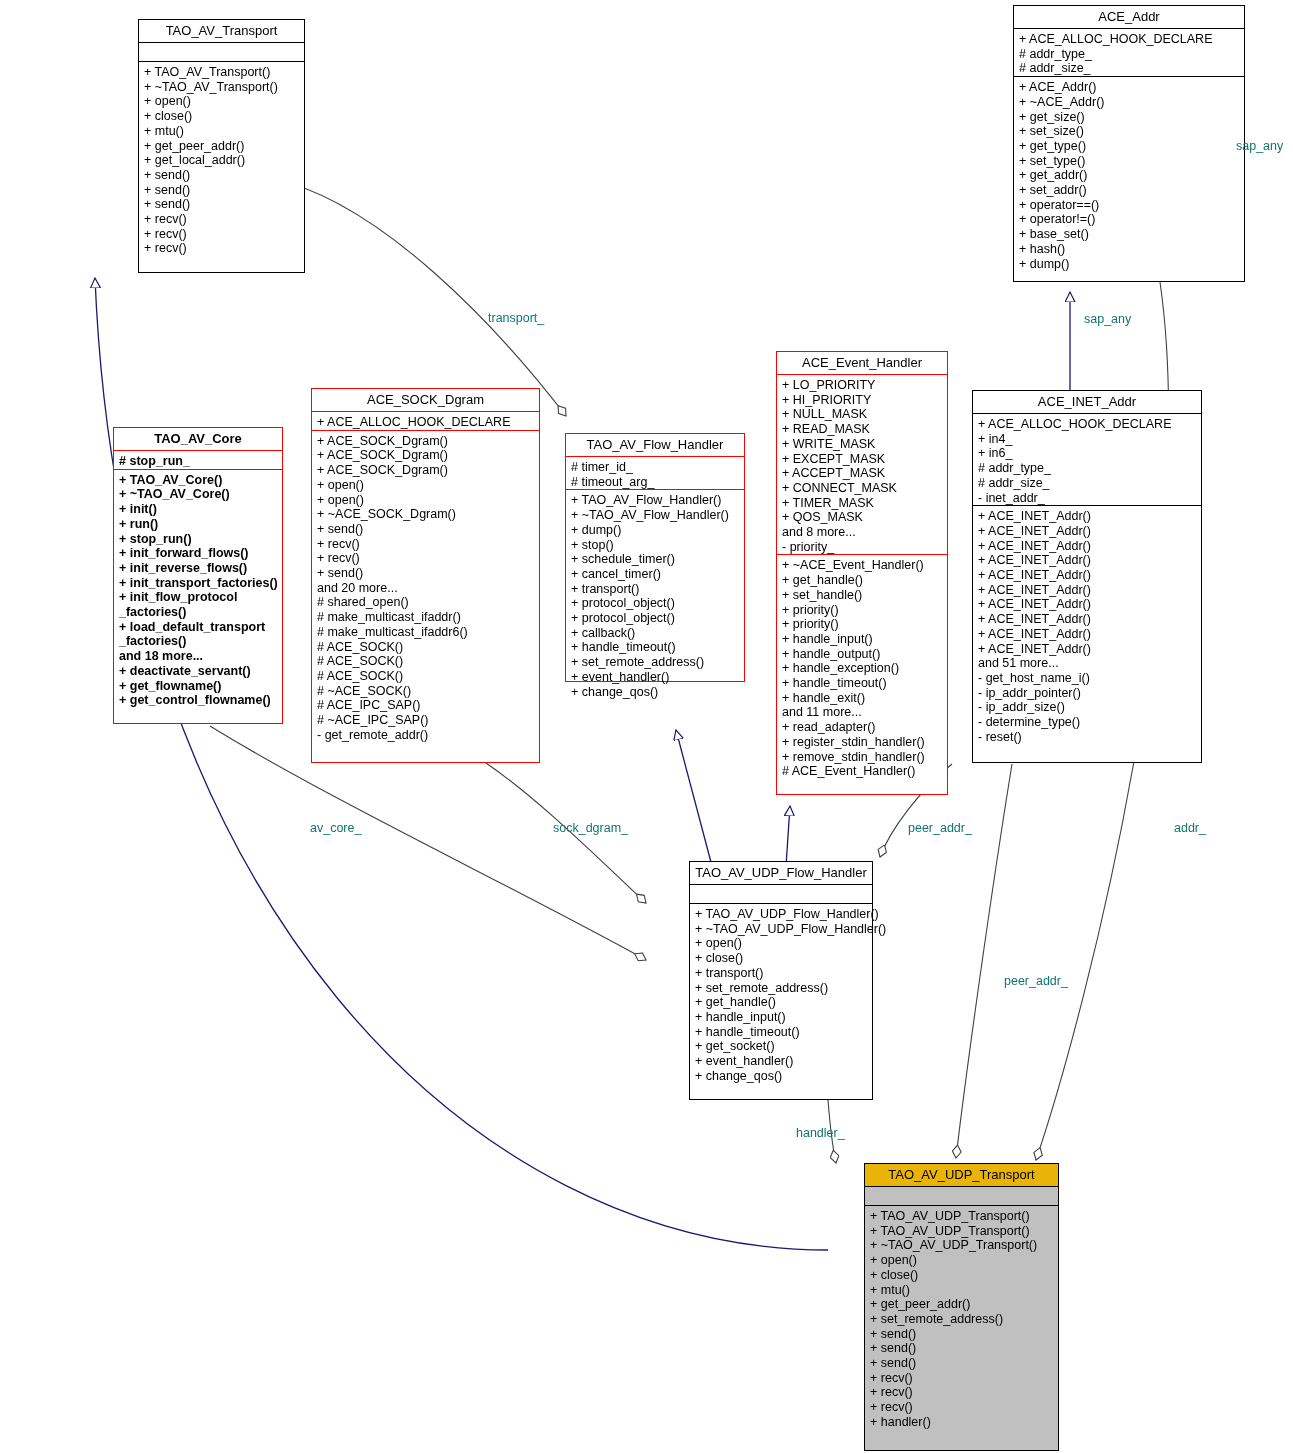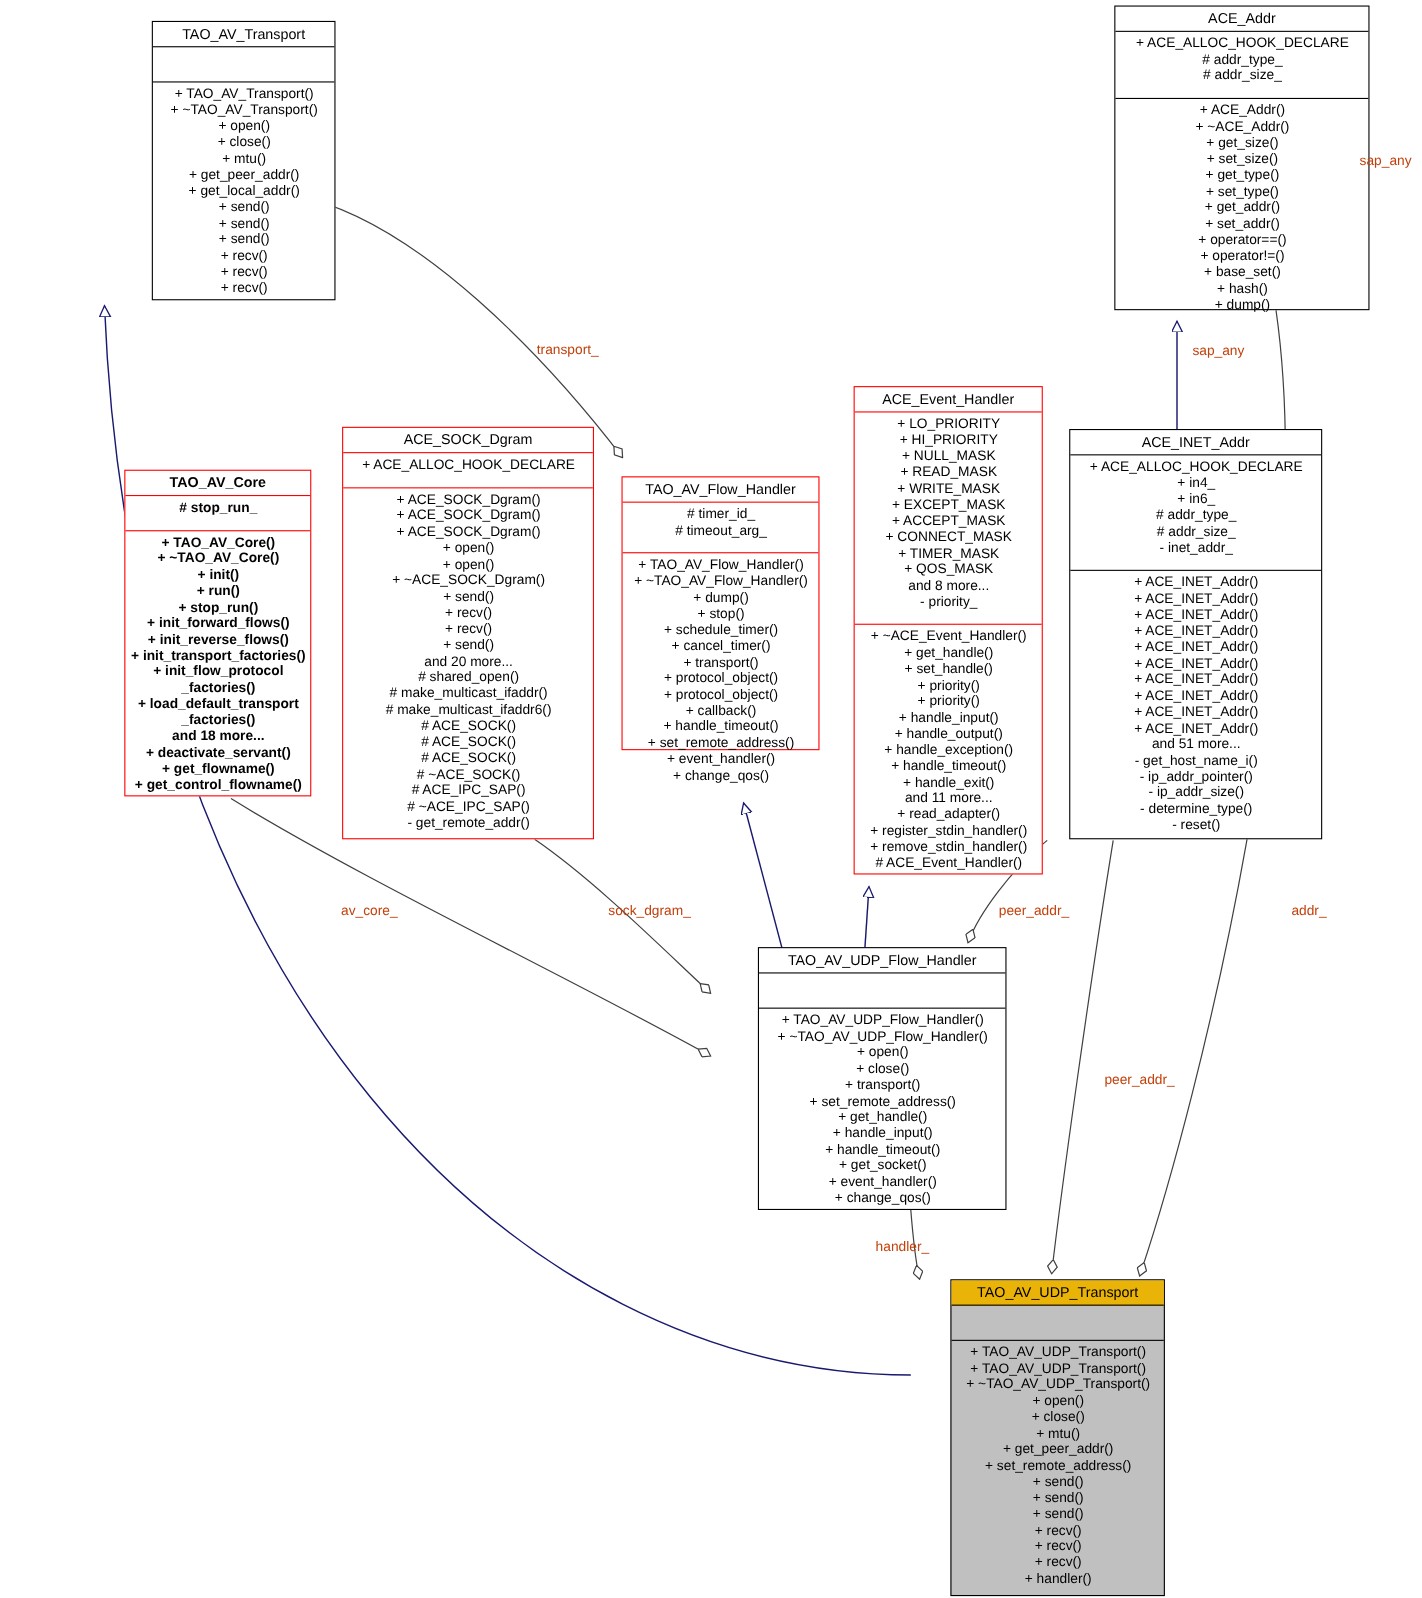--- a/index.html
+++ b/index.html
@@ -10,27 +10,27 @@
   .node.black{border:1px solid #000;}
   .node.red{border:1px solid #ff0000;}
   .node.gray{border:1px solid #000;background:#c0c0c0;}
   .node .title{
     text-align:center;font-size:13px;color:#000;padding:4px 4px 4px 4px;
     line-height:14px;white-space:nowrap;
   }
   .node.black>.title{border-bottom:1px solid #000;}
   .node.red>.title{border-bottom:1px solid #ff0000;}
   .node.gray>.title{border-bottom:1px solid #000;background:#eab308;}
-  .node .attrs,.node .ops{font-size:12.5px;line-height:14.7px;color:#000;padding:3px 4px 13px 5px;text-align:center;}
+  .node .attrs,.node .ops{font-size:12.5px;line-height:14.7px;color:#000;padding:3px 4px 0 5px;}
   .node.black>.attrs{border-bottom:1px solid #000;}
   .node.red>.attrs{border-bottom:1px solid #ff0000;}
   .node.gray>.attrs{border-bottom:1px solid #000;}
   .node .attrs.empty{min-height:15px;}
   .row{white-space:nowrap;}
-  .edge-label{position:absolute;font-size:12.5px;color:#c2410c;white-space:nowrap;}
+  .edge-label{position:absolute;font-size:12.5px;color:#0f766e;white-space:nowrap;}
 </style>
 </head>
 <body>
 
 <div id="canvas">
 
   <svg class="edges" viewBox="0 0 1293 1453">
     <defs>
       <marker id="inh" markerWidth="12" markerHeight="12" refX="10" refY="5" orient="auto" markerUnits="userSpaceOnUse">
         <path d="M0,0 L10,5 L0,10 z" fill="#ffffff" stroke="#191970" stroke-width="1.2"></path>
@@ -246,21 +246,21 @@
         <div class="row">+ ACE_INET_Addr()</div>
         <div class="row">and 51 more...</div>
         <div class="row">- get_host_name_i()</div>
         <div class="row">- ip_addr_pointer()</div>
         <div class="row">- ip_addr_size()</div>
         <div class="row">- determine_type()</div>
         <div class="row">- reset()</div>
       </div>
   </div>
 
-  <div class="node black" style="left:655px;top:861px;width:226px;height:239px;">
+  <div class="node black" style="left:655px;top:861px;width:184px;height:239px;">
     <div class="title">TAO_AV_UDP_Flow_Handler</div>
     <div class="attrs empty"></div>
     <div class="ops">
         <div class="row">+ TAO_AV_UDP_Flow_Handler()</div>
         <div class="row">+ ~TAO_AV_UDP_Flow_Handler()</div>
         <div class="row">+ open()</div>
         <div class="row">+ close()</div>
         <div class="row">+ transport()</div>
         <div class="row">+ set_remote_address()</div>
         <div class="row">+ get_handle()</div>

